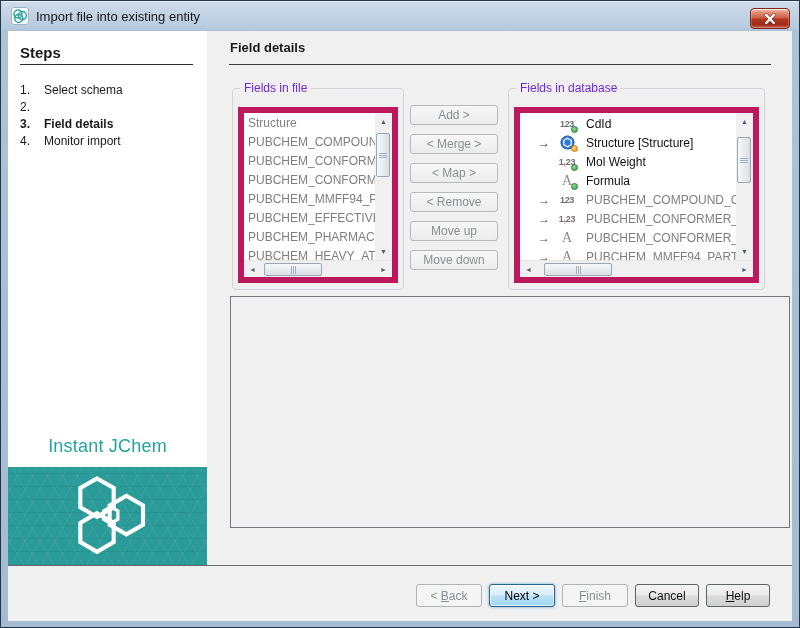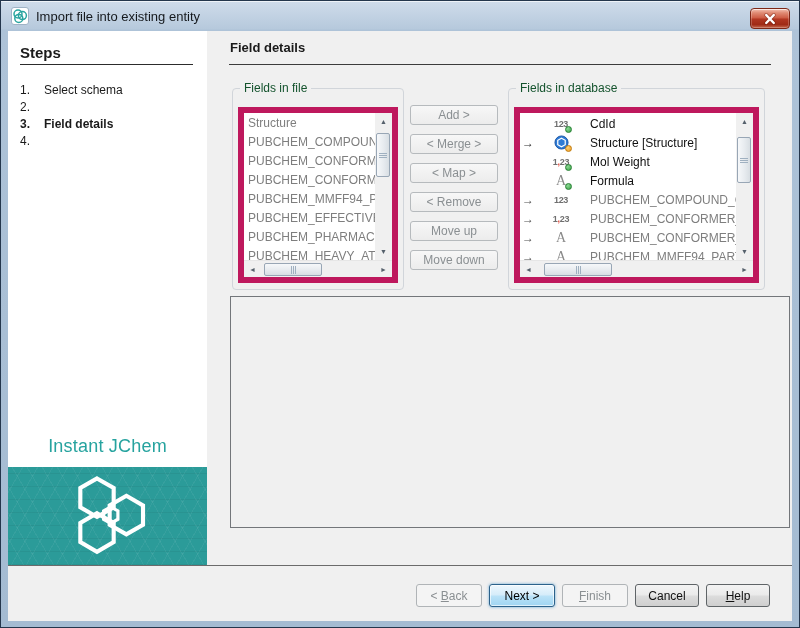--- a/index.html
+++ b/index.html
@@ -38,26 +38,26 @@
       repeating-linear-gradient(0deg, rgba(0,0,0,.05) 0 1px, rgba(0,0,0,0) 1px 13px);
     display:flex;align-items:center;justify-content:center;}
 
   
   .page-title{position:absolute;left:222px;top:9px;font-weight:bold;font-size:13px;}
   .title-rule{position:absolute;left:221px;top:33px;width:542px;height:1px;background:#3c3c3c;}
 
   .groupbox{position:absolute;border:1px solid #d1d5da;border-radius:4px;}
   .gb-file{left:224px;top:57px;width:172px;height:202px;}
   .gb-db{left:500px;top:57px;width:257px;height:202px;}
-  .gb-label{position:absolute;top:-8px;left:7px;background:#f0f0f0;padding:0 4px;font-size:12px;color:#14532d;white-space:nowrap;}
+  .gb-label{position:absolute;top:-8px;left:7px;background:#f0f0f0;padding:0 4px;font-size:12px;color:#6d28d9;white-space:nowrap;}
 
   .listbox{position:absolute;left:5px;right:5px;top:18px;bottom:6px;background:#fff;border:6px solid #be185d;overflow:hidden;}
   .rows{position:absolute;left:0;top:1px;right:17px;bottom:17px;overflow:hidden;}
   .lrow{height:19px;line-height:19px;padding-left:4px;white-space:nowrap;overflow:hidden;color:var(--list-disabled-text,#7e7e7e);}
-  .db-row{display:flex;align-items:center;height:19px;padding-left:2px;white-space:nowrap;gap:17px;}
+  .db-row{display:flex;align-items:center;height:19px;padding-left:18px;white-space:nowrap;gap:7px;}
   .db-row .map-arrow{width:10px;flex:0 0 auto;text-align:center;color:#2b2b2b;font-size:12px;}
   .db-row.disabled .map-arrow{color:#4f4f4f;}
   .db-row .f-icon{flex:0 0 auto;width:24px;height:16px;position:relative;display:flex;align-items:center;justify-content:center;}
   .f-icon.num{font-size:9px;font-weight:bold;color:#6f6f6f;letter-spacing:-.3px;}
   .f-icon .comma{color:#e04b3c;}
   .f-icon.alpha{font-family:"Liberation Serif",serif;font-size:14px;color:#8a8a8a;}
   .badge{position:absolute;right:1px;bottom:-1px;width:7px;height:7px;border-radius:50%;}
   .badge.green{background:radial-gradient(circle at 35% 30%,#8ed896,#3aa446);border:1px solid #268033;}
   .badge.orange{background:radial-gradient(circle at 35% 30%,#ffd27a,#f09c1d);border:1px solid #bf7a0e;}
   .db-row .lbl{overflow:hidden;color:#101010;}
@@ -133,20 +133,21 @@
           </div>
           <div class="step-item">
             <span class="step-num">2.</span>
           </div>
           <div class="step-item current-row">
             <span class="step-num">3.</span>
             <span class="step-label current">Field details</span>
           </div>
           <div class="step-item">
             <span class="step-num">4.</span>
+            <span class="step-label">Monitor import</span>
           </div>
         </div>
       <div class="brand">Instant JChem</div>
       <div class="banner">
         <span style="display:flex;">
           <svg viewBox="0 0 120 100" width="110" height="92">
             <g fill="none" stroke="#ffffff" stroke-width="4.5">
               <path d="M48 9 66.2 19.5 66.2 40.5 48 51 29.8 40.5 29.8 19.5Z"></path>
               <path d="M48 47 66.2 57.5 66.2 78.5 48 89 29.8 78.5 29.8 57.5Z"></path>
               <path d="M80 28 98.2 38.5 98.2 59.5 80 70 61.8 59.5 61.8 38.5Z"></path>

